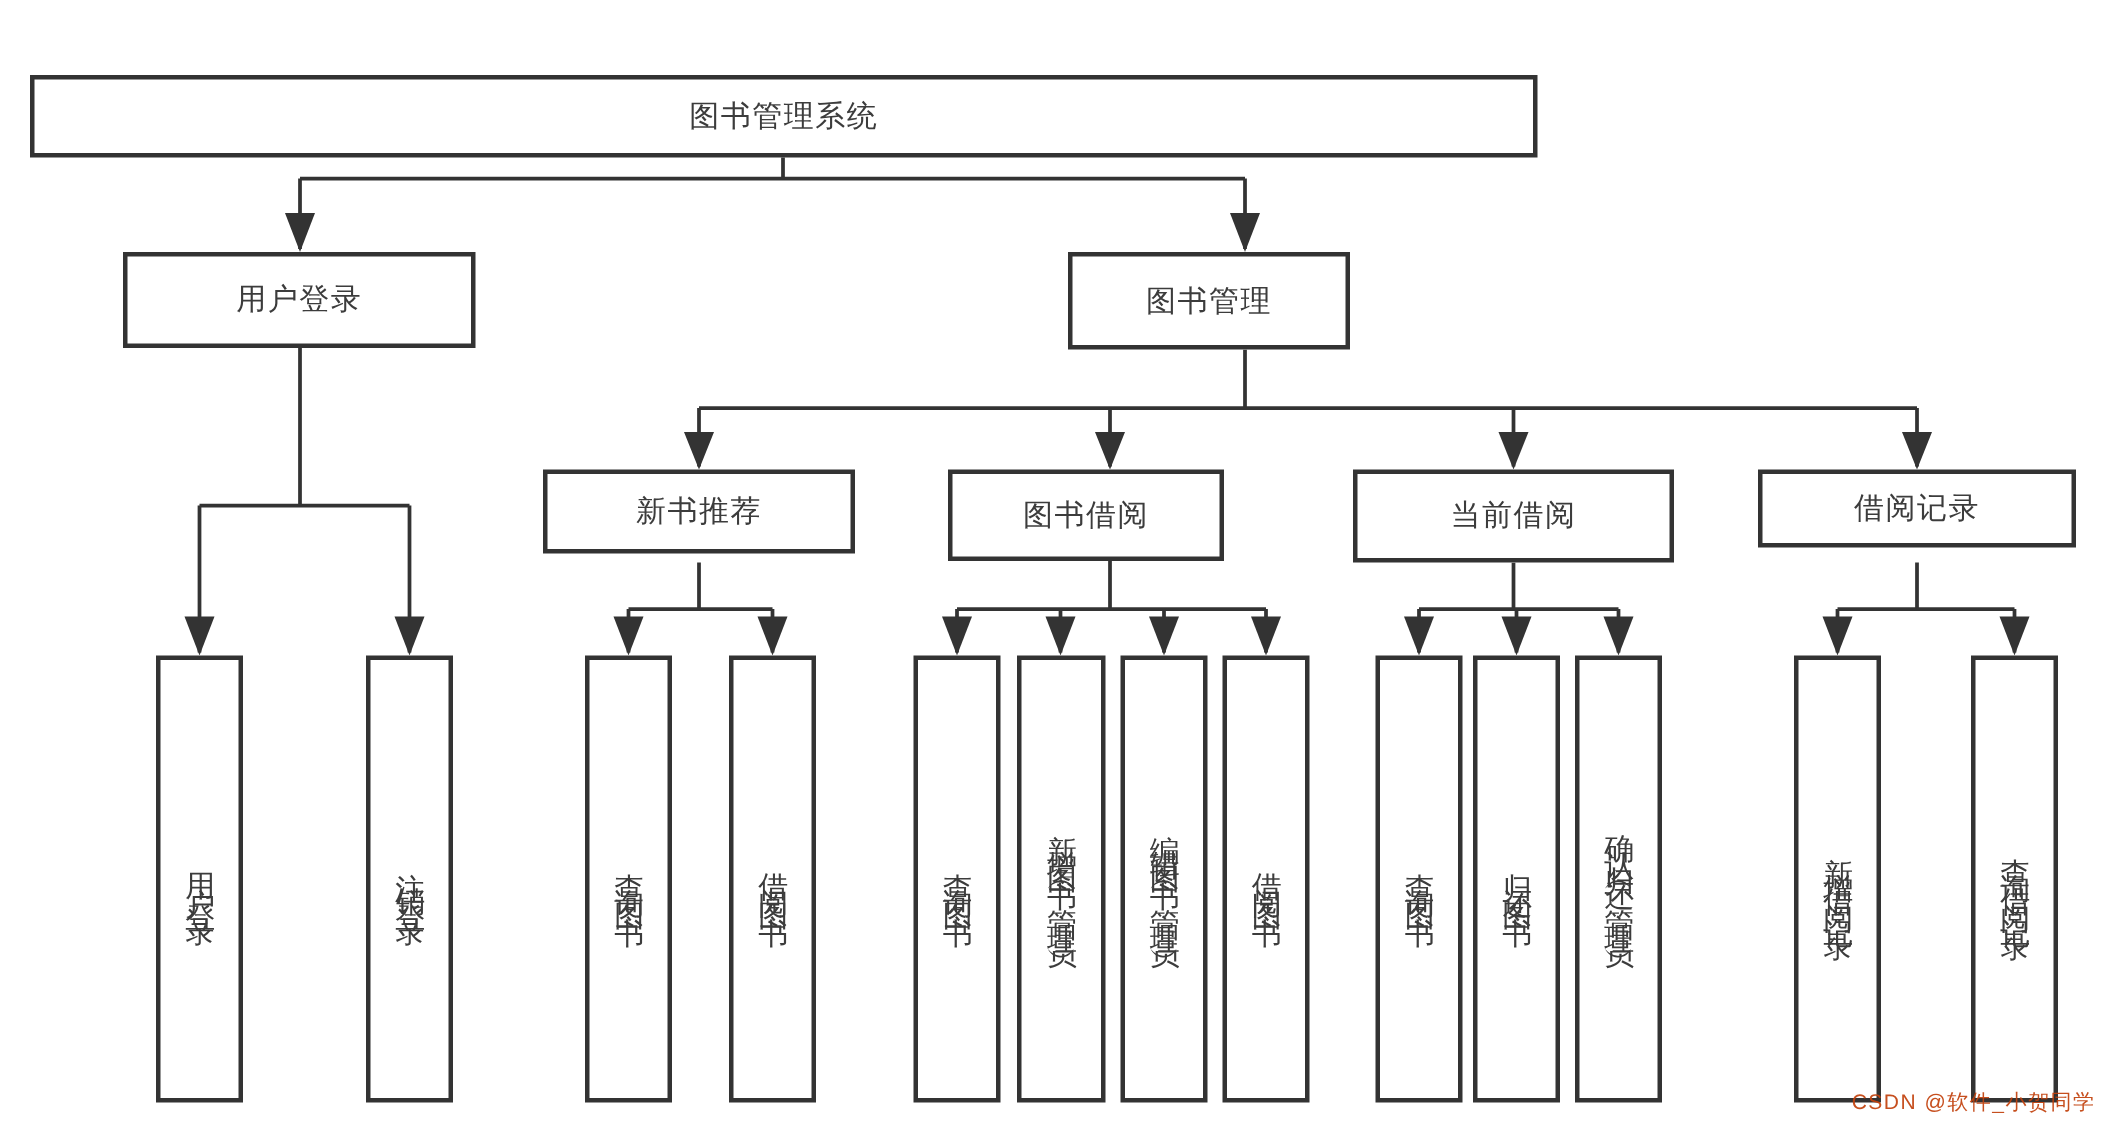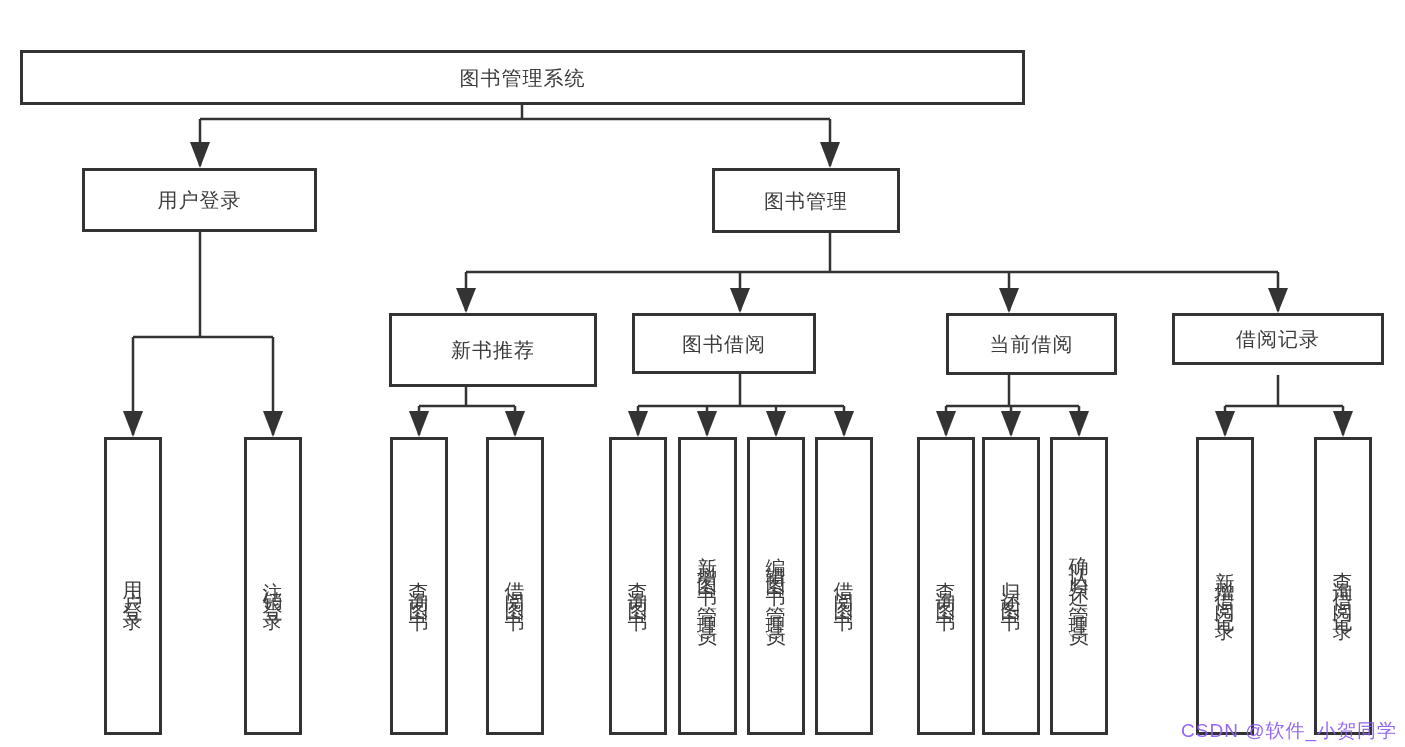--- a/index.html
+++ b/index.html
@@ -41,23 +41,23 @@
     writing-mode: vertical-rl;
     text-orientation: mixed;
     letter-spacing: 10px;
     font-size: 20px;
     white-space: normal;
   }
   .watermark {
     position: absolute;
     right: 8px;
     bottom: 3px;
-    font-size: 19px;
+    font-size: 14px;
     letter-spacing: 1px;
-    color: #8b5cf6;
+    color: #c2410c;
     opacity: 0.92;
     z-index: 5;
   }
 </style>
 </head>
 <body>
 
 <div class="stage">
 
   <svg class="connectors" width="1405" height="747" viewBox="0 0 1405 747" stroke="#333333" stroke-width="2.5" fill="#333333">
@@ -134,23 +134,23 @@
       <path d="M1215,411 L1235,411 L1225,437 Z" stroke="none"></path>
       <path d="M1333,411 L1353,411 L1343,437 Z" stroke="none"></path>
     </g>
   </svg>
 
   <div class="node" style="left:20px; top:13px; width:1005px; height:55px;margin-top:37px;">图书管理系统</div>
 
   <div class="node" style="left:82px; top:168px; width:235px; height:64px;">用户登录</div>
   <div class="node" style="left:712px; top:168px; width:188px; height:65px;">图书管理</div>
 
-  <div class="node" style="left:362px; top:313px; width:208px; height:74px;margin-left:27px;">新书推荐</div>
+  <div class="node" style="left:362px; top:313px; width:208px; height:56px;">新书推荐</div>
   <div class="node" style="left:632px; top:313px; width:184px; height:61px;">图书借阅</div>
-  <div class="node" style="left:946px; top:313px; width:171px; height:62px;">当前借阅</div>
+  <div class="node" style="left:902px; top:313px; width:214px; height:62px;">当前借阅</div>
   <div class="node" style="left:1172px; top:313px; width:212px; height:52px;">借阅记录</div>
 
   <div class="node leaf" style="left:104px; top:437px; width:58px; height:298px;">用户登录</div>
   <div class="node leaf" style="left:244px; top:437px; width:58px; height:298px;">注销登录</div>
 
   <div class="node leaf" style="left:390px; top:437px; width:58px; height:298px;">查询图书</div>
   <div class="node leaf" style="left:486px; top:437px; width:58px; height:298px;">借阅图书</div>
 
   <div class="node leaf" style="left:609px; top:437px; width:58px; height:298px;">查询图书</div>
   <div class="node leaf" style="left:678px; top:437px; width:59px; height:298px;">新增图书（管理员）</div>

